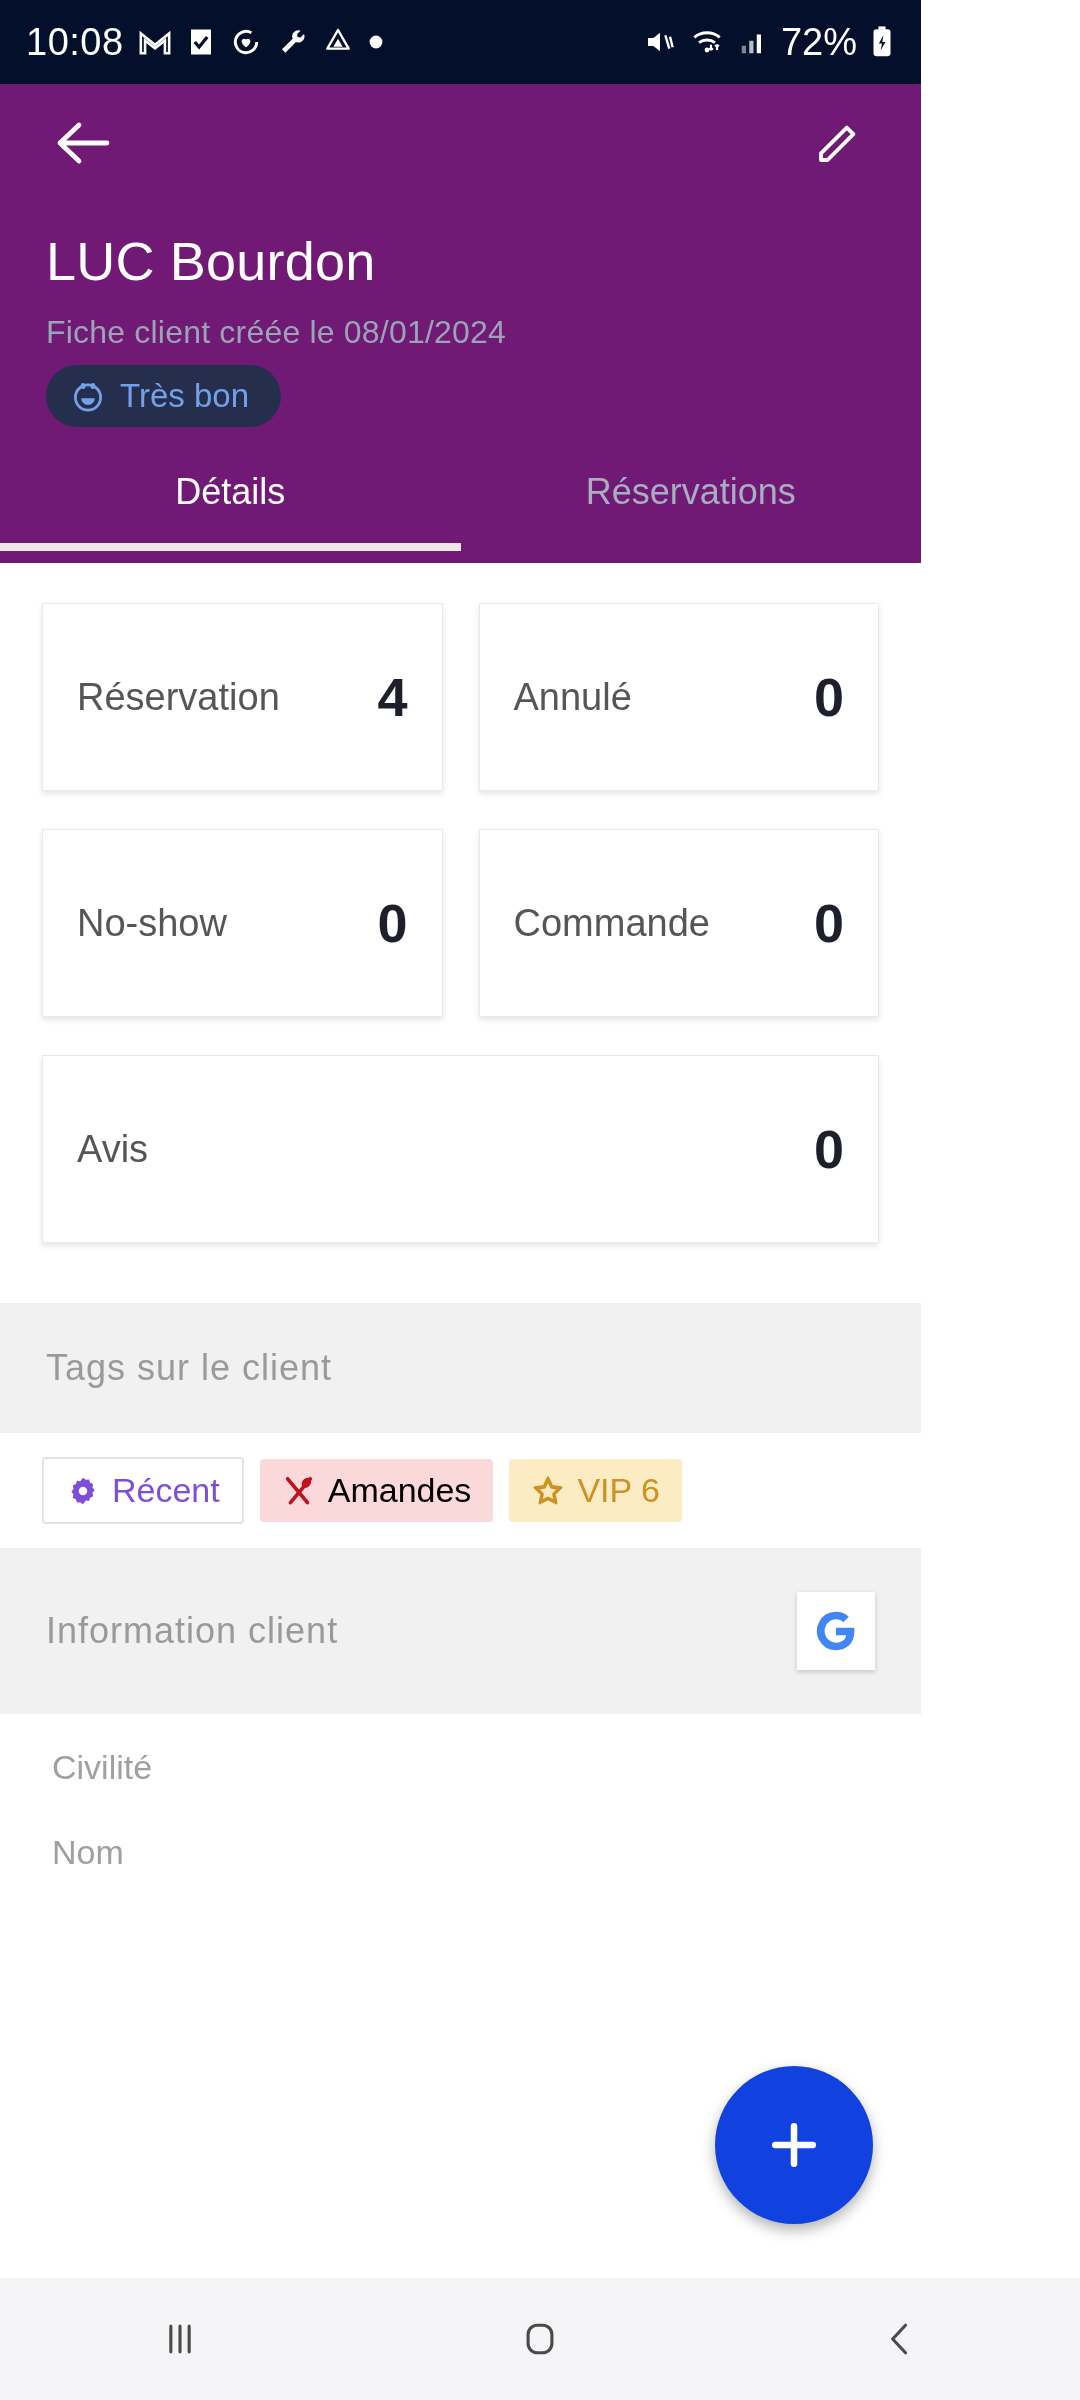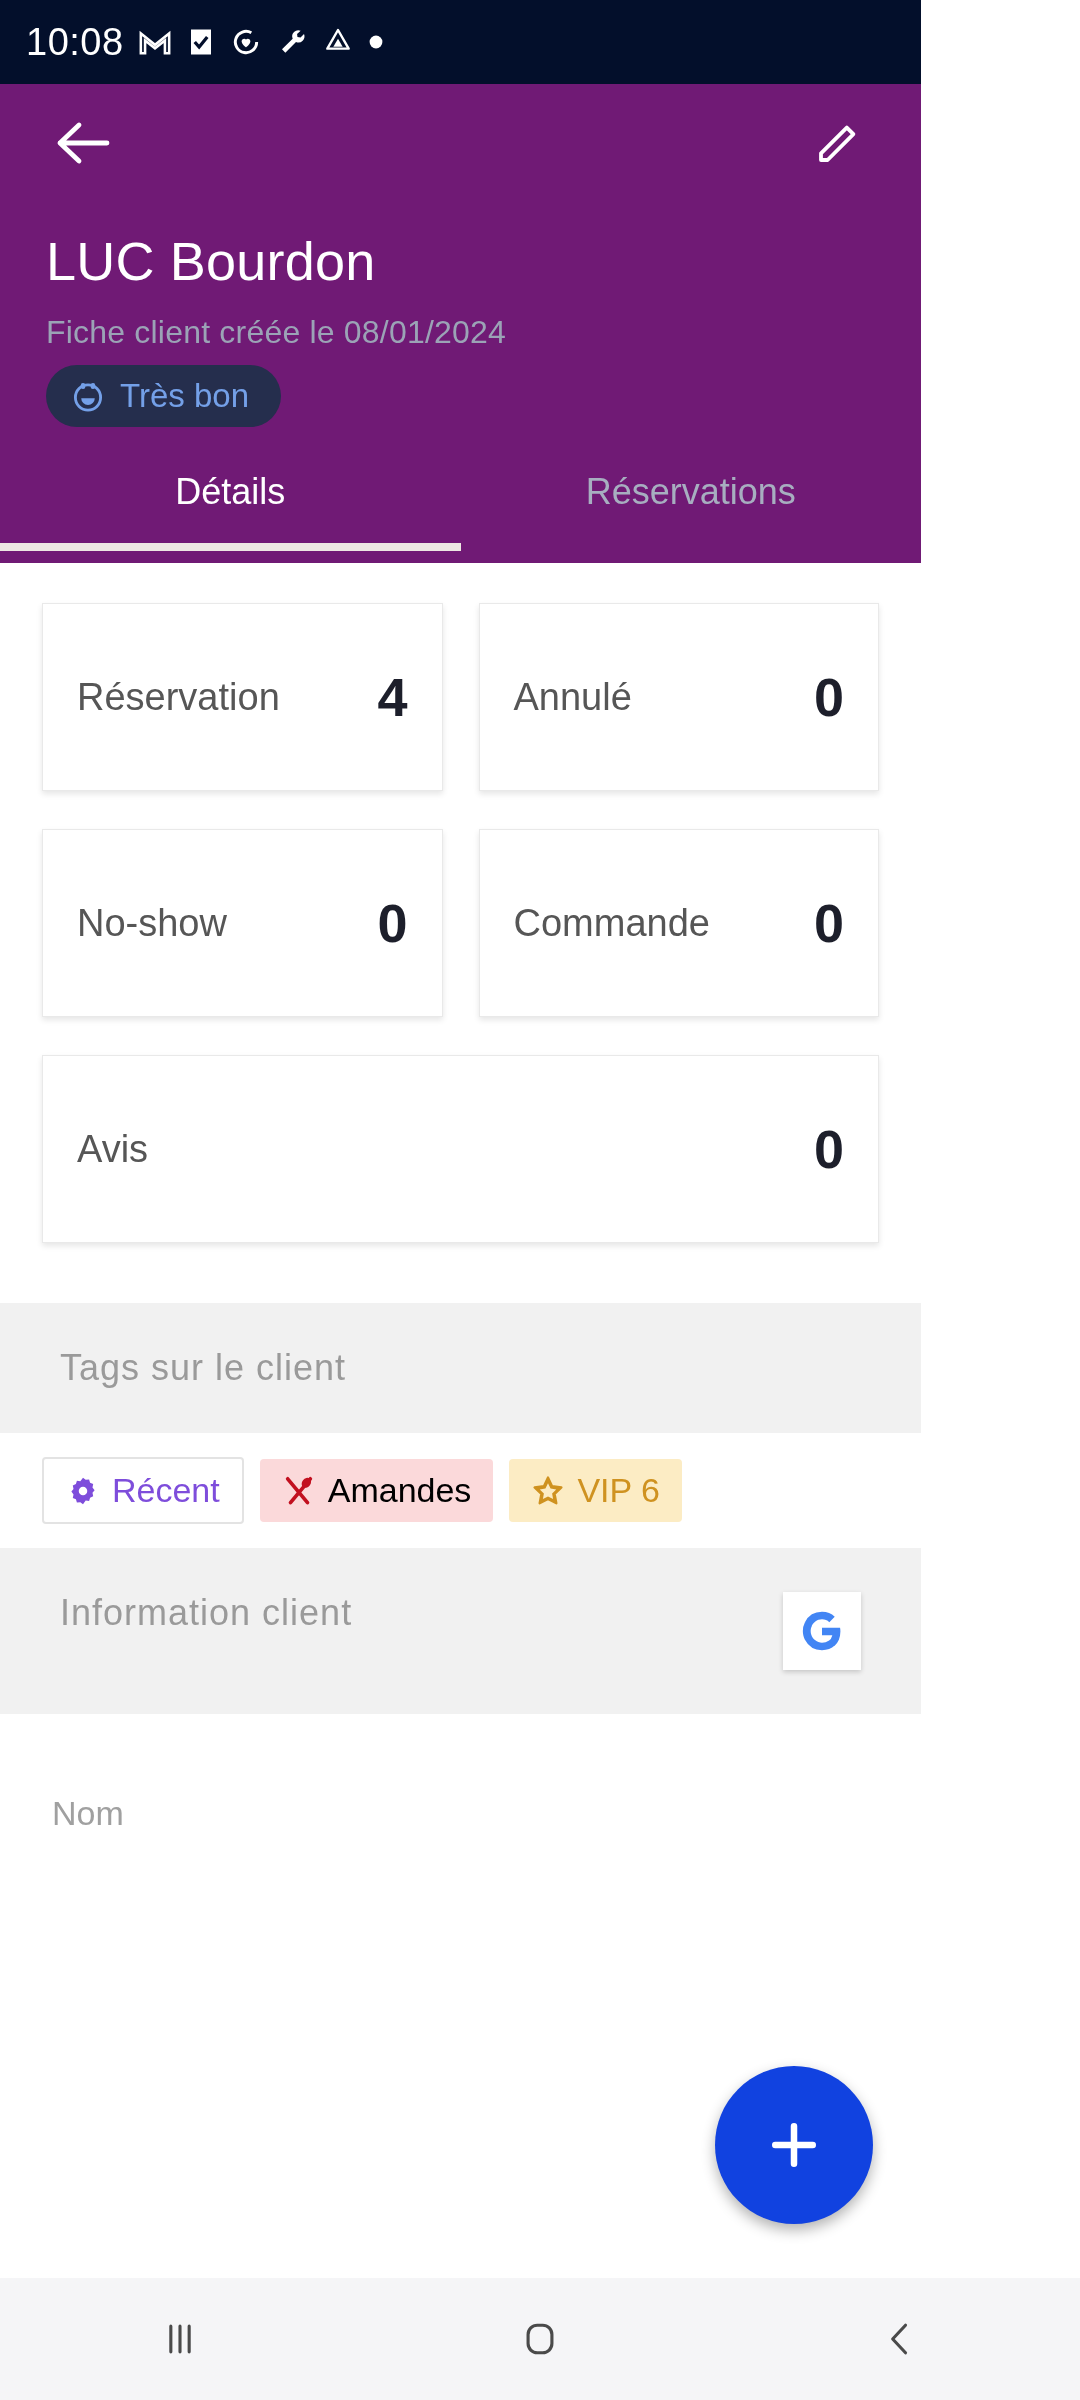--- a/index.html
+++ b/index.html
@@ -66,22 +66,22 @@
     box-shadow: 0 3px 6px rgba(0,0,0,.10);
     height: 188px; display: flex; align-items: center;
     padding: 0 34px;
   }
   .card-label { font-size: 38px; color: #565656; font-weight: 400; }
   .card-value { margin-left: auto; font-size: 54px; color: #1d1f2b; font-weight: 700; }
   .card-wide { margin-bottom: 38px; }
 
   
   .section-head {
-    background: #f1f1f1; padding: 44px 60px;
-    display: flex; align-items: flex-start;
+    background: #f1f1f1; padding: 44px 46px;
+    display: flex; align-items: center;
   }
   .section-title { font-size: 36px; color: #9a9a9a; letter-spacing: 1px; }
   .g-btn {
     margin-left: auto; width: 78px; height: 78px; background:#fff;
     box-shadow: 0 2px 5px rgba(0,0,0,.18);
     display:flex; align-items:center; justify-content:center; cursor:pointer;
   }
 
   
   .tags-row { background:#fff; padding: 24px 42px 24px 42px; display: flex; gap: 16px; align-items:center; }
@@ -135,20 +135,43 @@
       </svg>
       <svg class="sb-ic" width="32" height="32" viewBox="0 0 24 24">
         <path d="M18.5 3.5a4.6 4.6 0 0 0-6 6l-8 8 2.5 2.5 8-8a4.6 4.6 0 0 0 6-6l-2.6 2.6-2.3-.3-.3-2.3z" fill="#fff"></path>
       </svg>
       <svg class="sb-ic" width="32" height="32" viewBox="0 0 24 24">
         <path d="M12 3l8 14H4z" fill="none" stroke="#fff" stroke-width="1.8" stroke-linejoin="round"></path>
         <path d="M12 9.5l3.5 6h-7z" fill="#fff"></path>
       </svg>
       <svg class="sb-ic" width="16" height="16" viewBox="0 0 10 10">
         <circle cx="5" cy="5" r="4" fill="#fff"></circle>
+      </svg>
+    </div>
+    <div class="sb-right">
+      <svg class="sb-ic" width="34" height="32" viewBox="0 0 24 24">
+        <path d="M3 9v6h4l5 4V5L7 9z" fill="#fff"></path>
+        <path d="M16 7l3 10M19.5 8l2 8" fill="none" stroke="#fff" stroke-width="1.8"></path>
+      </svg>
+      <svg class="sb-ic" width="36" height="32" viewBox="0 0 24 24">
+        <path d="M2.5 8.5a15 15 0 0 1 19 0" fill="none" stroke="#fff" stroke-width="2.2"></path>
+        <path d="M6 12.5a10 10 0 0 1 12 0" fill="none" stroke="#fff" stroke-width="2.2"></path>
+        <circle cx="12" cy="18" r="1.8" fill="#fff"></circle>
+        <path d="M15 14v4m0 0l-1.4-1.4M15 18l1.4-1.4M19.5 18v-4m0 0l-1.4 1.4M19.5 14l1.4 1.4" stroke="#fff" stroke-width="1.6" fill="none"></path>
+      </svg>
+      <svg class="sb-ic" width="32" height="30" viewBox="0 0 24 24">
+        <rect x="3" y="15" width="3.4" height="6" fill="#7b8498"></rect>
+        <rect x="9" y="11" width="3.4" height="10" fill="#b7bdc9"></rect>
+        <rect x="15" y="6" width="3.4" height="15" fill="#fff"></rect>
+      </svg>
+      <span class="sb-pct">72%</span>
+      <svg class="sb-ic" width="26" height="34" viewBox="0 0 16 24">
+        <rect x="2" y="3" width="12" height="19" rx="2" fill="#fff"></rect>
+        <rect x="5.5" y="1" width="5" height="2.4" fill="#fff"></rect>
+        <path d="M9 7l-3.2 6H8l-1 5 3.4-6H8.2z" fill="#030f2b"></path>
       </svg>
     </div>
   </div>
 
   <div class="appbar">
     <div class="appbar-top">
       <div class="icon-btn">
         <svg width="56" height="46" viewBox="0 0 28 22">
           <path d="M12 2L2.5 11 12 20M2.5 11H26" fill="none" stroke="#fff" stroke-width="2.4" stroke-linecap="round" stroke-linejoin="round"></path>
         </svg>
@@ -250,20 +273,21 @@
           <path d="M21.6 12.2c0-.7-.06-1.3-.18-1.9H12v3.9h5.4a4.7 4.7 0 0 1-2 3v2.5h3.2c1.9-1.75 3-4.3 3-7.5z" fill="#4285f4"></path>
           <path d="M12 22c2.7 0 5-.9 6.6-2.4l-3.2-2.5c-.9.6-2 1-3.4 1-2.6 0-4.8-1.75-5.6-4.1H3.1v2.6A10 10 0 0 0 12 22z" fill="#4285f4"></path>
           <path d="M6.4 14c-.2-.6-.32-1.3-.32-2s.12-1.4.32-2V7.4H3.1A10 10 0 0 0 2 12c0 1.6.38 3.2 1.1 4.6z" fill="#4285f4"></path>
           <path d="M12 5.9c1.5 0 2.8.5 3.8 1.5l2.85-2.85C16.96 2.98 14.7 2 12 2A10 10 0 0 0 3.1 7.4L6.4 10c.8-2.35 3-4.1 5.6-4.1z" fill="#4285f4"></path>
         </svg>
       </span>
     </div>
 
     <div class="fields">
       <div class="field">
+        <div class="field-label">Civilité</div>
       </div>
       <div class="field">
         <div class="field-label">Nom</div>
       </div>
     </div>
   </div>
 
   <div class="fab">
     <svg width="60" height="60" viewBox="0 0 24 24">
       <path d="M12 4.5v15M4.5 12h15" stroke="#fff" stroke-width="2.6" stroke-linecap="round"></path>

